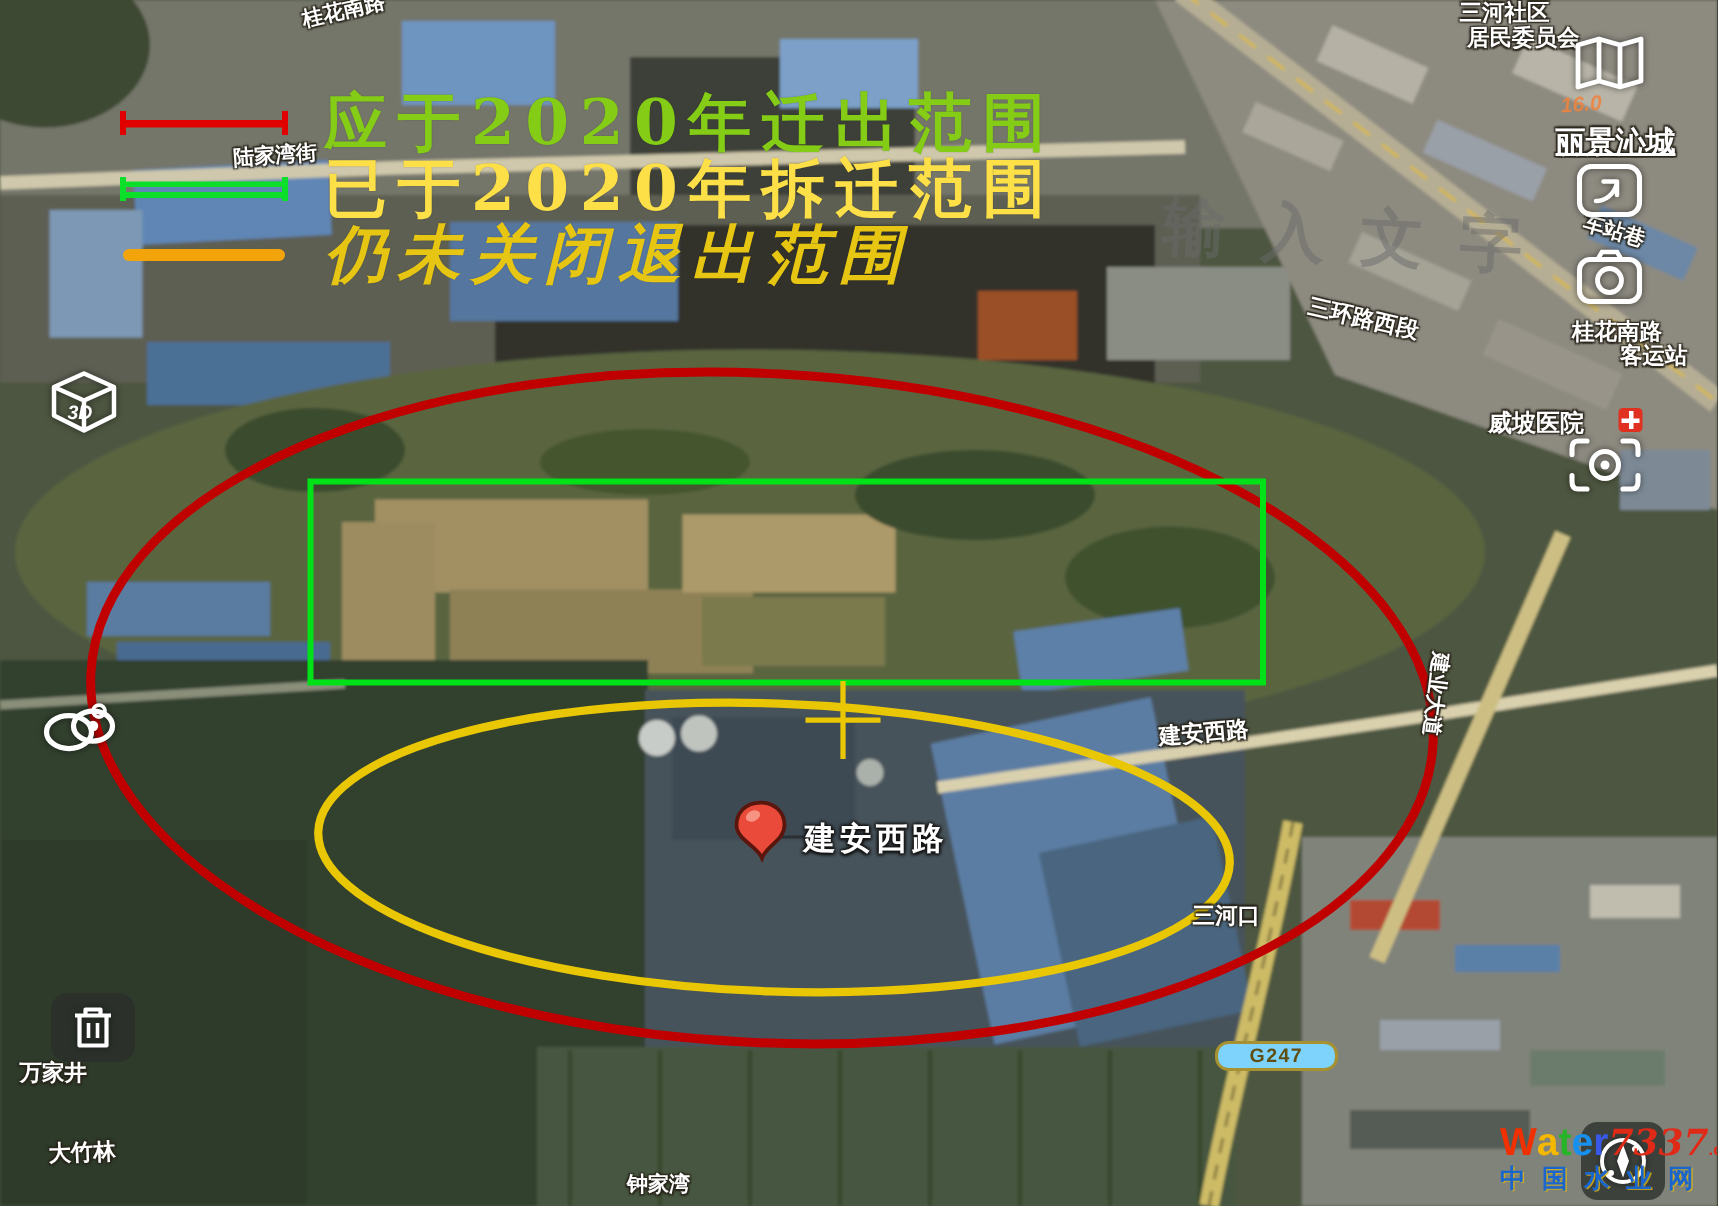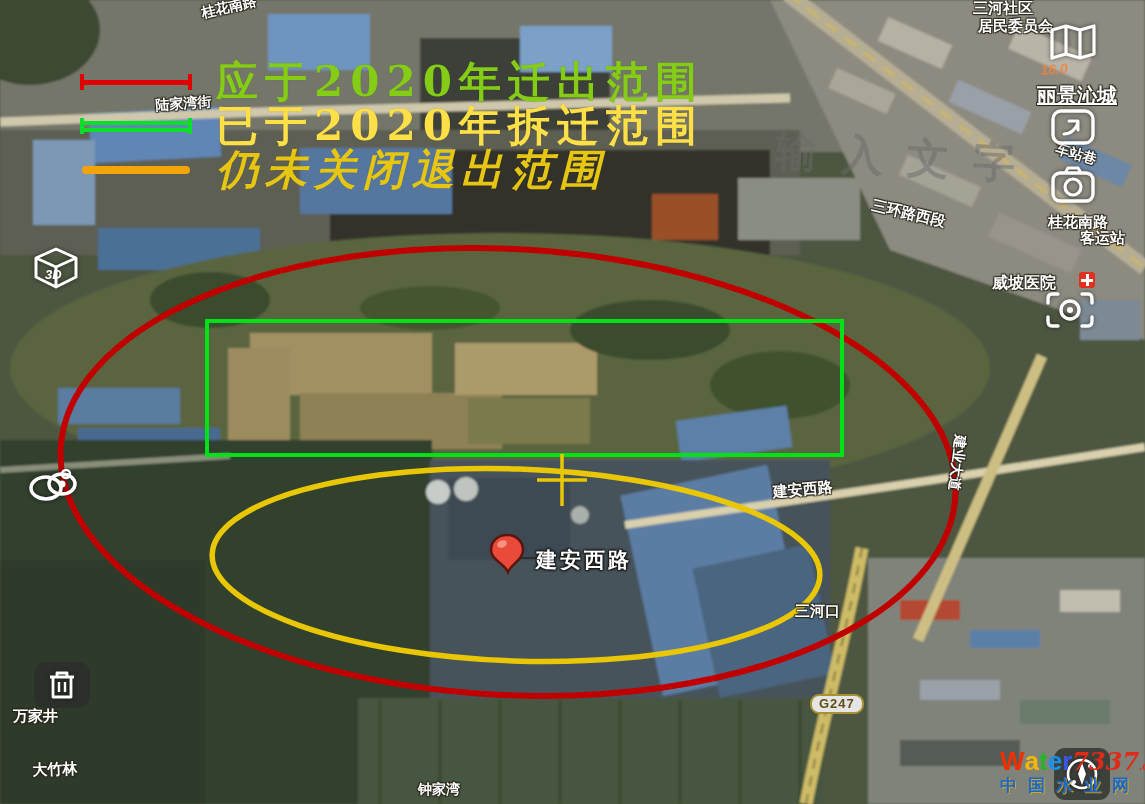--- a/index.html
+++ b/index.html
@@ -39,23 +39,23 @@
   .map-label.faint{color:rgba(240,130,60,.85);text-shadow:none;font-style:italic;}
   .map-label.poi{letter-spacing:3px;text-shadow:-1px -1px 2px rgba(20,20,20,.95),1px 1px 2px rgba(20,20,20,.95),1px -1px 2px rgba(20,20,20,.95),-1px 1px 2px rgba(20,20,20,.95);}
 
   
   .ctl{position:absolute;}
   .ctl svg{filter:drop-shadow(0 0 2px rgba(0,0,0,.55));}
   .dark-chip{background:rgba(42,46,42,.78);border-radius:11px;display:flex;
     align-items:center;justify-content:center;}
 
   
-  #g247{position:absolute;left:810px;top:694px;background:#e5e5e5;
+  #g247{position:absolute;left:810px;top:694px;background:#7dd3fc;
     border:2px solid #a89130;border-radius:9px;color:#5f4f12;font-weight:700;
-    font-size:13px;padding:0 7px;line-height:16px;letter-spacing:1px;}
+    font-size:13px;padding:0 21px;line-height:16px;letter-spacing:1px;}
 
   
   #hospital-cross{position:absolute;left:1079px;top:272px;width:16px;height:16px;
     background:#e03020;border-radius:3px;}
   #hospital-cross::before{content:"";position:absolute;left:6.5px;top:2px;width:3px;height:12px;background:#fff;}
   #hospital-cross::after{content:"";position:absolute;left:2px;top:6.5px;width:12px;height:3px;background:#fff;}
 
   
   #poi-pin{position:absolute;left:489px;top:533px;}
   #poi-connector{position:absolute;left:509px;top:557px;width:28px;height:2px;

